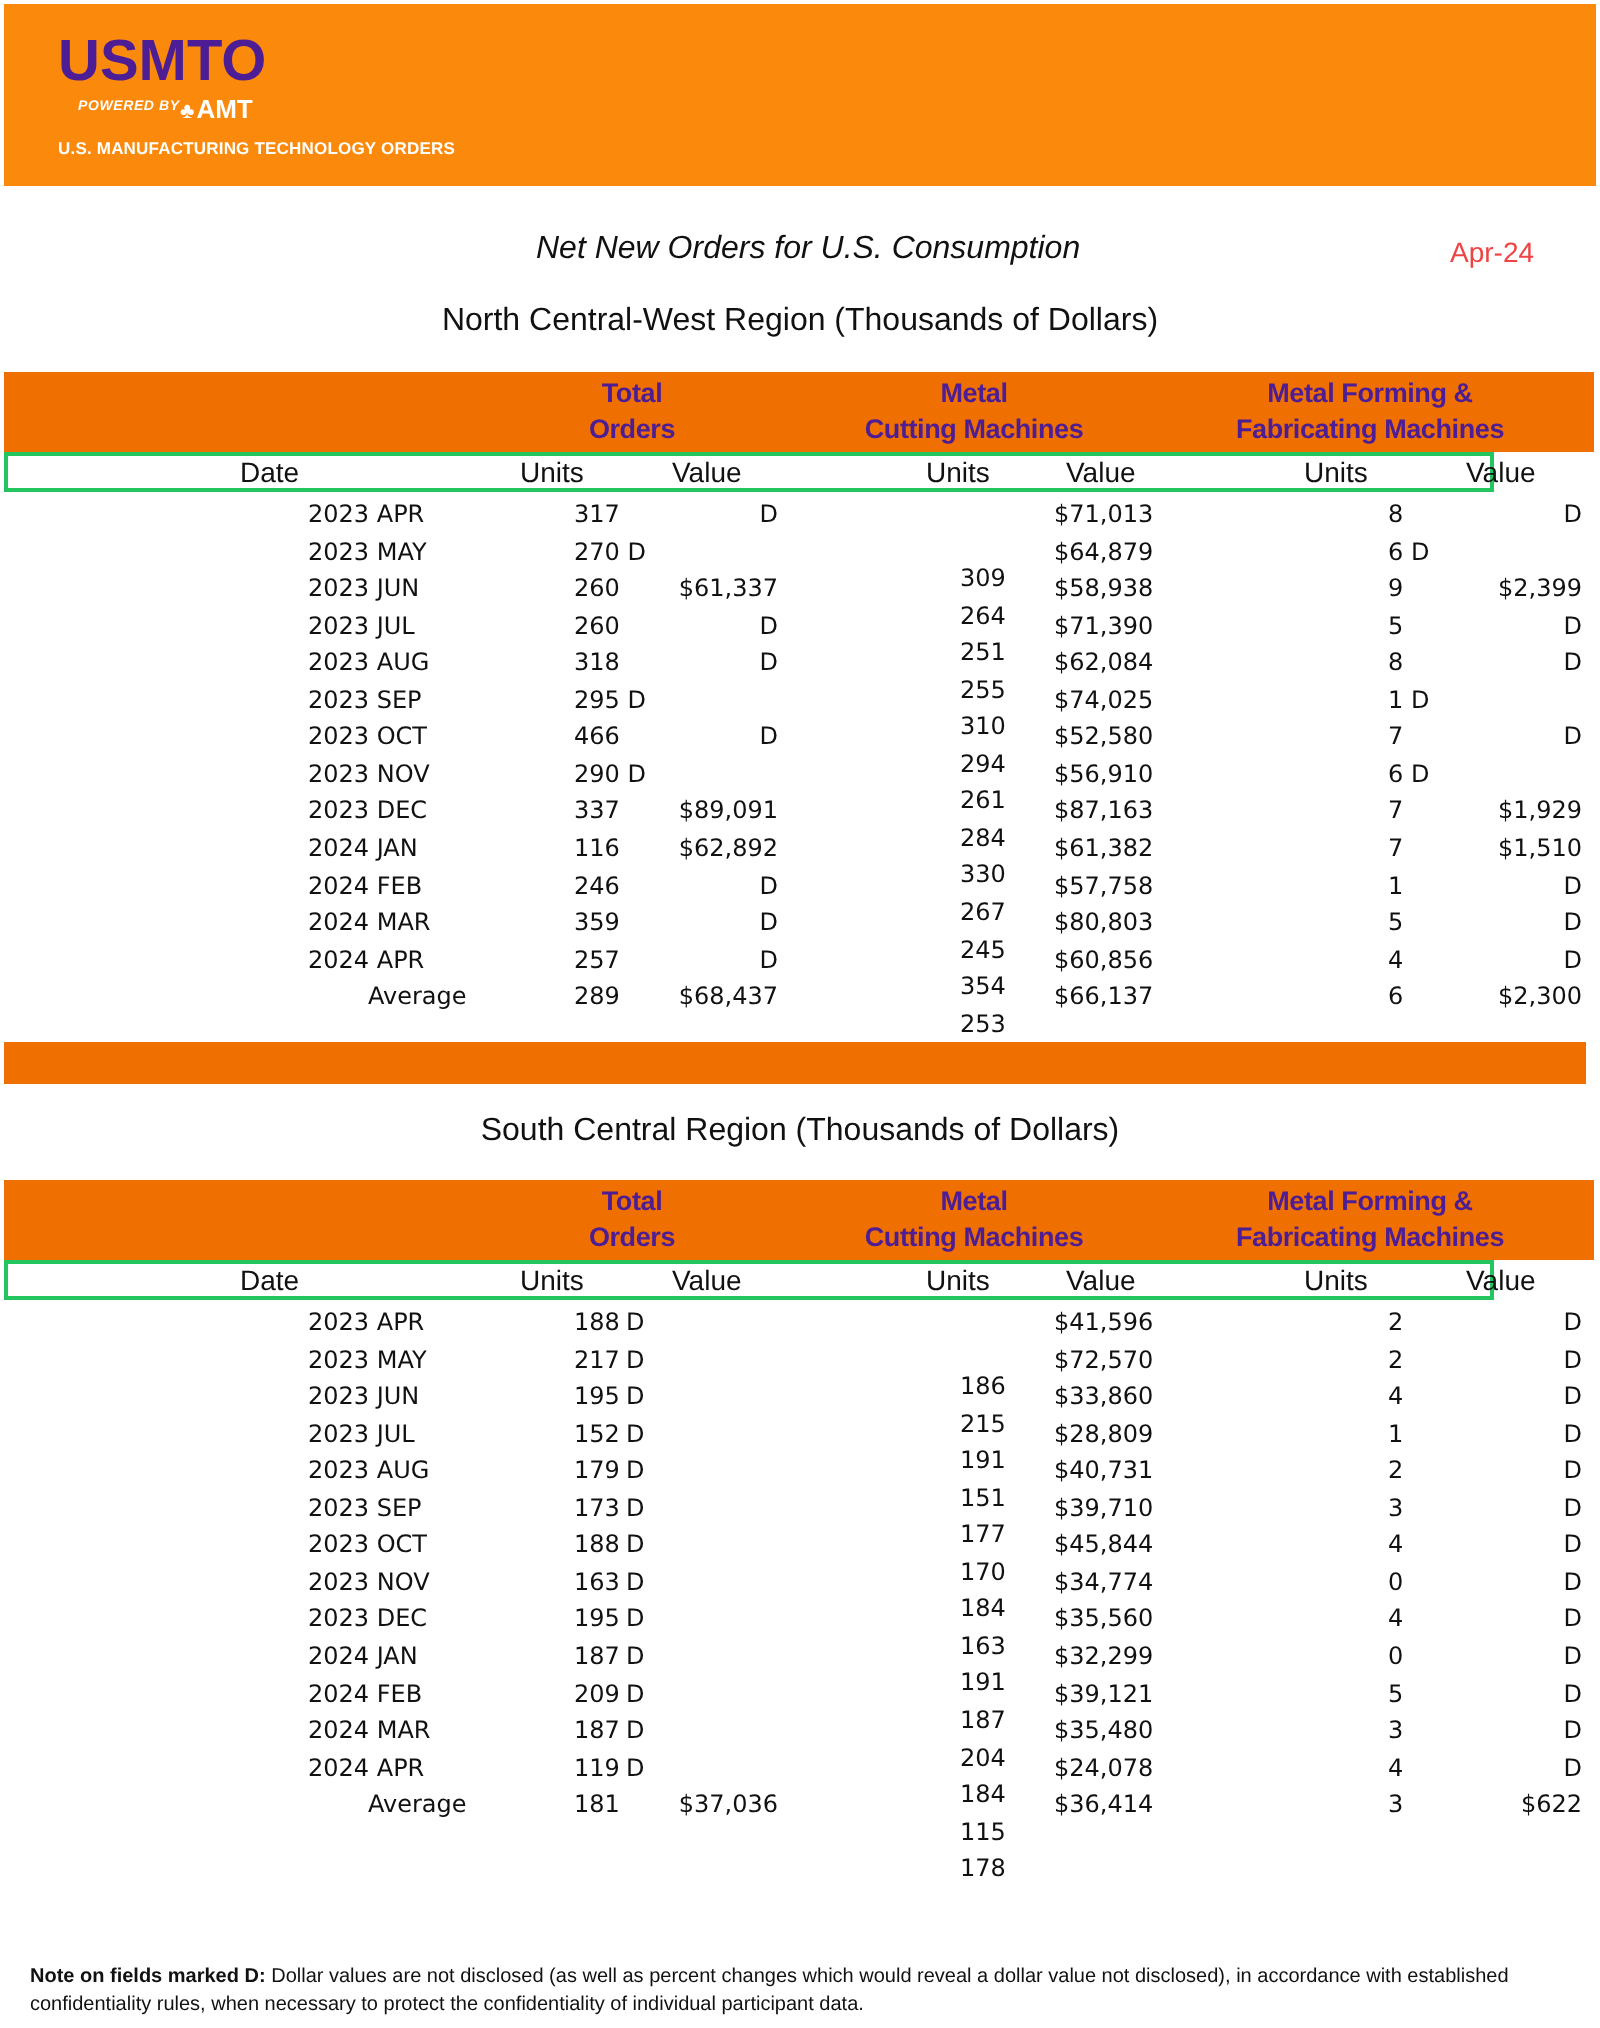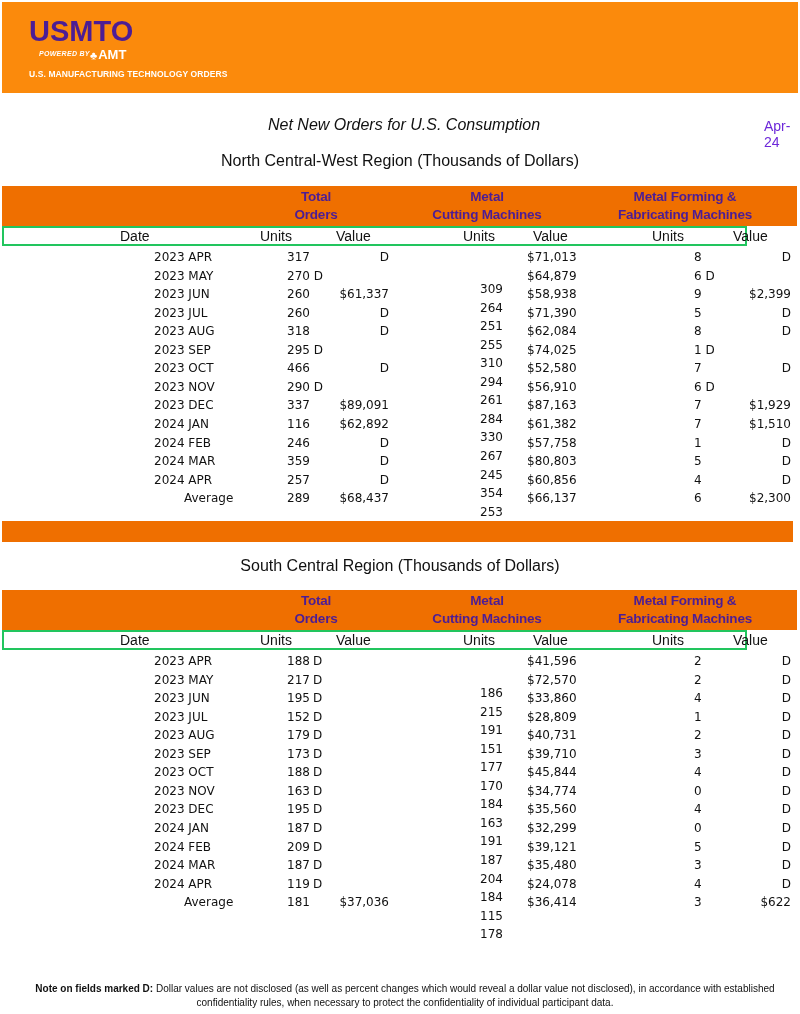--- a/index.html
+++ b/index.html
@@ -27,22 +27,22 @@
   .logo-tagline {
     position: absolute; left: 27px; top: 67px;
     font-weight: bold; font-size: 8.5px; color: #fff; letter-spacing: 0.1px;
   }
 
   .report-title {
     position: absolute; left: 268px; top: 116px;
     font-style: italic; font-size: 16px; color: #111;
   }
   .report-date {
-    position: absolute; left: 764px; top: 118px;
-    font-size: 14px; color: #6d28d9;
+    position: absolute; left: 725px; top: 118px;
+    font-size: 14px; color: #ef4444;
   }
   .region-title {
     position: absolute; font-size: 16px; color: #111; width: 800px; text-align: center;
   }
   .head-orange {
     position: absolute; left: 2px; width: 795px; height: 40px;
     background: #ef6f00;
   }
   .grp-label {
     position: absolute; color: #4c1d95; font-weight: bold; font-size: 13.5px;
@@ -67,21 +67,21 @@
   .c-mv { left: 527px; }
   .c-fu { left: 694px; }
   .c-fv { right: 9px; text-align: right; }
 
   .divider-bar {
     position: absolute; left: 2px; top: 521px; width: 791px; height: 21px; background: #ef6f00;
   }
 
   .note {
     position: absolute; left: 15px; top: 982px; width: 780px;
-    font-size: 10px; line-height: 14px; color: #111; text-align: center;
+    font-size: 10px; line-height: 14px; color: #111;
   }
   .note b { font-weight: bold; }
 </style>
 </head>
 <body>
 
 <div class="banner">
   <div class="logo-main">USMTO</div>
   <div class="logo-powered">POWERED BY</div>
   <div class="logo-amt"><span class="logo-amt-icon">♣</span><span>AMT</span></div>

